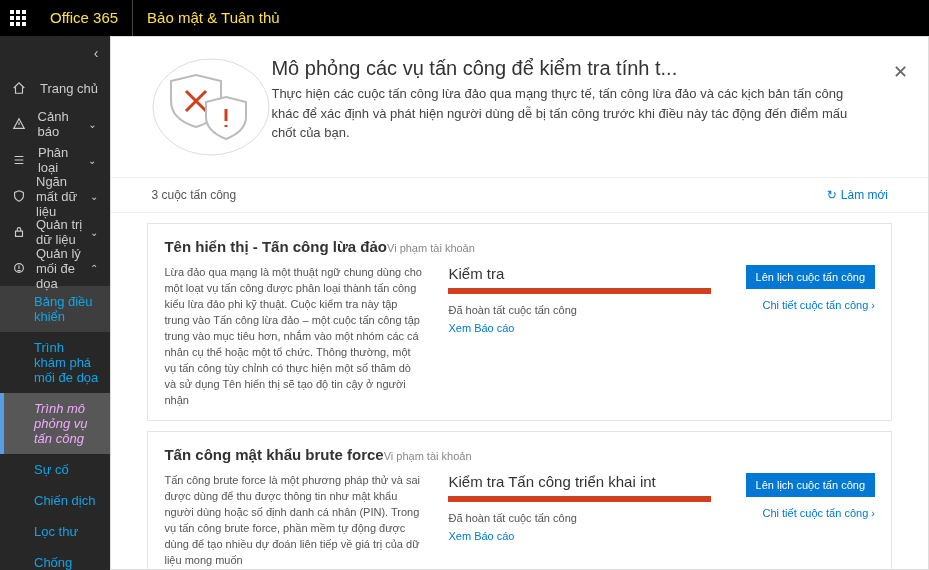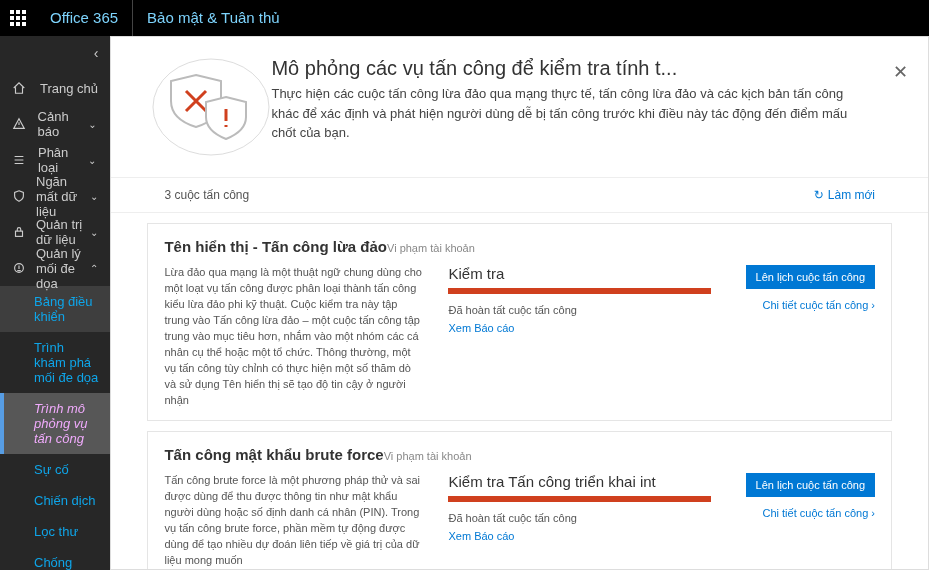--- a/index.html
+++ b/index.html
@@ -1,17 +1,17 @@
 <!DOCTYPE html>
 <html><head>
 <meta charset="utf-8">
 <style>
 * { box-sizing: border-box; margin: 0; padding: 0; }
 body { font-family: "Segoe UI", Arial, sans-serif; font-size: 13px; color: #333; background: #f4f4f4; width: 929px; height: 570px; overflow: hidden; }
-.header { height: 36px; background: #000; color: #7dd3fc; display: flex; align-items: center; padding: 0; }
+.header { height: 36px; background: #000; color: #fde047; display: flex; align-items: center; padding: 0; }
 .waffle { width: 36px; height: 36px; display: flex; align-items: center; justify-content: center; cursor: pointer; }
 .waffle svg { fill: #fff; }
 .product { font-size: 15px; padding: 0 14px; border-right: 1px solid #444; height: 36px; line-height: 36px; }
 .apptitle { font-size: 15px; padding: 0 14px; height: 36px; line-height: 36px; font-weight: 400; }
 .body { display: flex; height: 534px; width: 929px; }
 .sidebar { width: 206px; background: #272727; color: #ccc; height: 100%; overflow-y: auto; position: relative; }
 .collapse-row { height: 34px; display: flex; justify-content: flex-end; align-items: center; padding-right: 12px; cursor: pointer; }
 .chev { font-size: 14px; color: #ccc; }
 .navhead { display: flex; align-items: center; height: 36px; padding: 0 12px; cursor: pointer; }
 .navhead .ic { width: 18px; margin-right: 10px; display: flex; align-items: center; }
@@ -21,21 +21,21 @@
 .sub .si { padding: 8px 12px 8px 30px; font-size: 13px; cursor: pointer; color: #0ea5e9; border-left: 4px solid transparent; }
 .sub .si.selected { background: #575757; border-left: 4px solid #579de4; color: #f0abfc; font-style: italic; }
 .sub .si.highlight { background: #3e3e3e; }
 .main { flex: 1 1 auto; background: #fff; height: 100%; position: relative; overflow: auto; border: 1px solid #ddd; }
 .hero { display: flex; padding: 20px 40px 20px 40px; border-bottom: 1px solid #eee; position: relative; }
 .hero-icon { width: 170px; display: flex; align-items: flex-start; justify-content: center; }
 .hero-text { flex: 1 1 auto; padding-right: 40px; }
 .hero-text .ttl { font-size: 20px; font-weight: 400; margin-bottom: 4px; color: #333; }
 .hero-text .dsc { font-size: 13px; color: #444; line-height: 1.5; }
 .close-x { position: absolute; right: 20px; top: 24px; font-size: 18px; cursor: pointer; color: #666; }
-.status-row { display: flex; justify-content: space-between; align-items: center; padding: 10px 53px; font-size: 12px; border-bottom: 1px solid #eee; color: #555; }
+.status-row { display: flex; justify-content: space-between; align-items: center; padding: 10px 40px; font-size: 12px; border-bottom: 1px solid #eee; color: #555; }
 .refresh { color: #0078d4; cursor: pointer; font-size: 12px; }
 .refresh::before { content: "↻"; margin-right: 4px; }
 .attackcard { margin: 10px 36px 0 36px; border: 1px solid #e5e5e5; padding: 14px 16px 12px 16px; background: #fff; }
 .attackcard .card-head { display: flex; align-items: baseline; margin-bottom: 10px; }
 .attackcard .card-head .aname { font-size: 15px; font-weight: 600; color: #333; }
 .attackcard .card-head .acat { font-size: 11px; color: #888; }
 .cardbody { display: flex; gap: 24px; }
 .acdesc { flex: 0 0 260px; font-size: 11px; color: #555; line-height: 1.45; }
 .progress-area { flex: 1 1 auto; }
 .progress-area .ptitle { font-size: 15px; margin-bottom: 6px; color: #333; }

